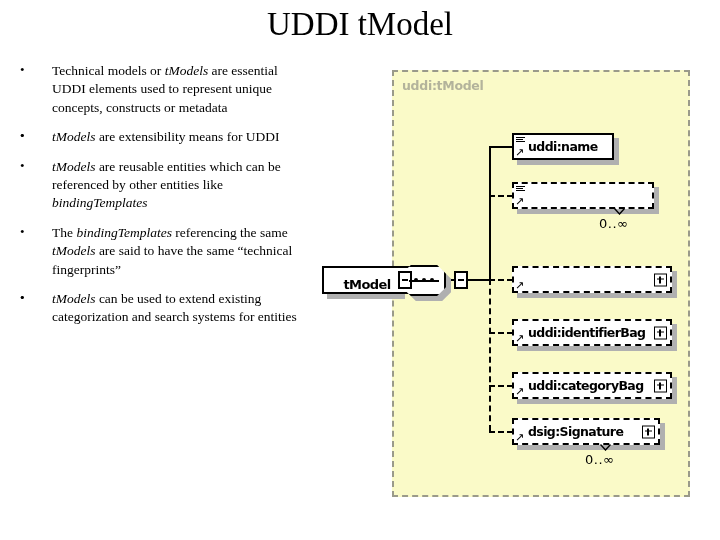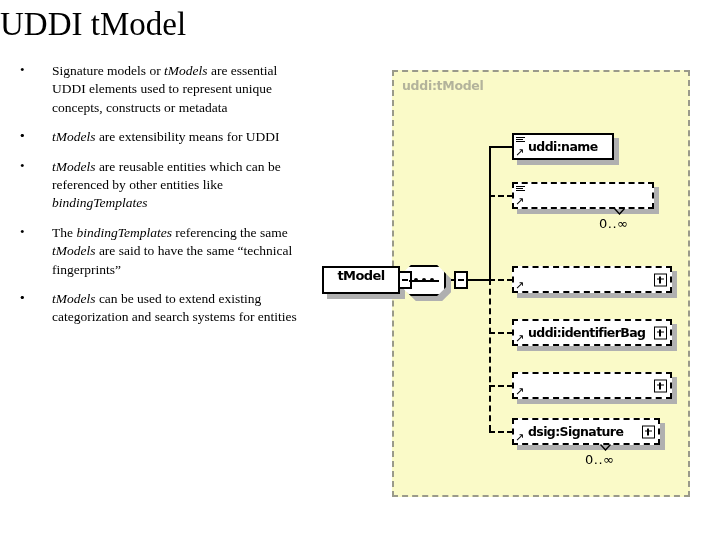--- a/index.html
+++ b/index.html
@@ -11,21 +11,21 @@
     position: relative;
     overflow: hidden;
     font-family: "Liberation Serif", serif;
     -webkit-font-smoothing: none;
   }
 
   
   #slide-title {
     position: absolute;
     top: 4px; left: 0; width: 720px;
-    text-align: left;
+    text-align: center;
     font-family: "Liberation Serif", serif;
     font-size: 33px;
     line-height: 40px;
     color: #000000;
     letter-spacing: 0px;
   }
 
   
   #bullet-list {
     position: absolute;
@@ -140,25 +140,25 @@
   .expander::before, .expander::after {
     content: ""; position: absolute; background: #000;
   }
   .expander::before { left: 2px; right: 2px; top: 4.2px; height: 1.6px; }
   .expander::after  { top: 2px; bottom: 2px; left: 4.2px; width: 1.6px; }
 
   
   #node-tmodel {
     position: absolute;
     left: -70px; top: 196px;
-    width: 78px; height: 28px;
+    width: 90px; height: 28px;
     background: #ffffff;
     border: 2.5px solid #000;
     box-sizing: border-box;
-    display: flex; align-items: flex-start; justify-content: center;
+    display: flex; align-items: flex-end; justify-content: center;
     z-index: 6;
   }
   #node-tmodel .node-label { margin-left: 0; font-size: 13px; }
   #tmodel-shadow {
     position: absolute;
     left: -65px; top: 201px;
     width: 78px; height: 28px;
     background: #b0b0b0; z-index: 5;
   }
 
@@ -240,21 +240,21 @@
 </style>
 </head>
 <body>
 
 <div id="slide-title">UDDI tModel</div>
 
 <div id="bullet-list">
 
   <div class="bullet-item">
     <span class="bullet-marker">•</span>
-    <span class="bullet-text"><span>Signature models or </span><i>tModels</i><span> are essential UDDI elements used to represent unique concepts, constructs or metadata</span></span>
+    <span class="bullet-text"><span>Technical models or </span><i>tModels</i><span> are essential UDDI elements used to represent unique concepts, constructs or metadata</span></span>
   </div>
 
   <div class="bullet-item">
     <span class="bullet-marker">•</span>
   </div>
 
   <div class="bullet-item">
     <span class="bullet-marker">•</span>
     <span class="bullet-text"><i>tModels</i><span> are extensibility means for UDDI</span></span>
   </div>
@@ -350,20 +350,21 @@
   <div class="node dashed" style="left:120px; top:249px; width:160px;">
     <span class="glyph-arrow">↗</span>
     <span class="node-label">uddi:identifierBag</span>
     <span class="expander"></span>
   </div>
 
   <div class="conn h-dash" style="left:97px; top:315px; width:24px;"></div>
   <div class="node-shadow" style="left:125px; top:307px; width:160px; height:27px;"></div>
   <div class="node dashed" style="left:120px; top:302px; width:160px;">
     <span class="glyph-arrow">↗</span>
+    <span class="node-label">uddi:categoryBag</span>
     <span class="expander"></span>
   </div>
 
   <div class="conn h-dash" style="left:97px; top:361px; width:24px;"></div>
   <div class="node-shadow" style="left:125px; top:353px; width:148px; height:27px;"></div>
   <div class="node dashed" style="left:120px; top:348px; width:148px;">
     <span class="glyph-arrow">↗</span>
     <span class="node-label">dsig:Signature</span>
     <span class="expander"></span>
   </div>

